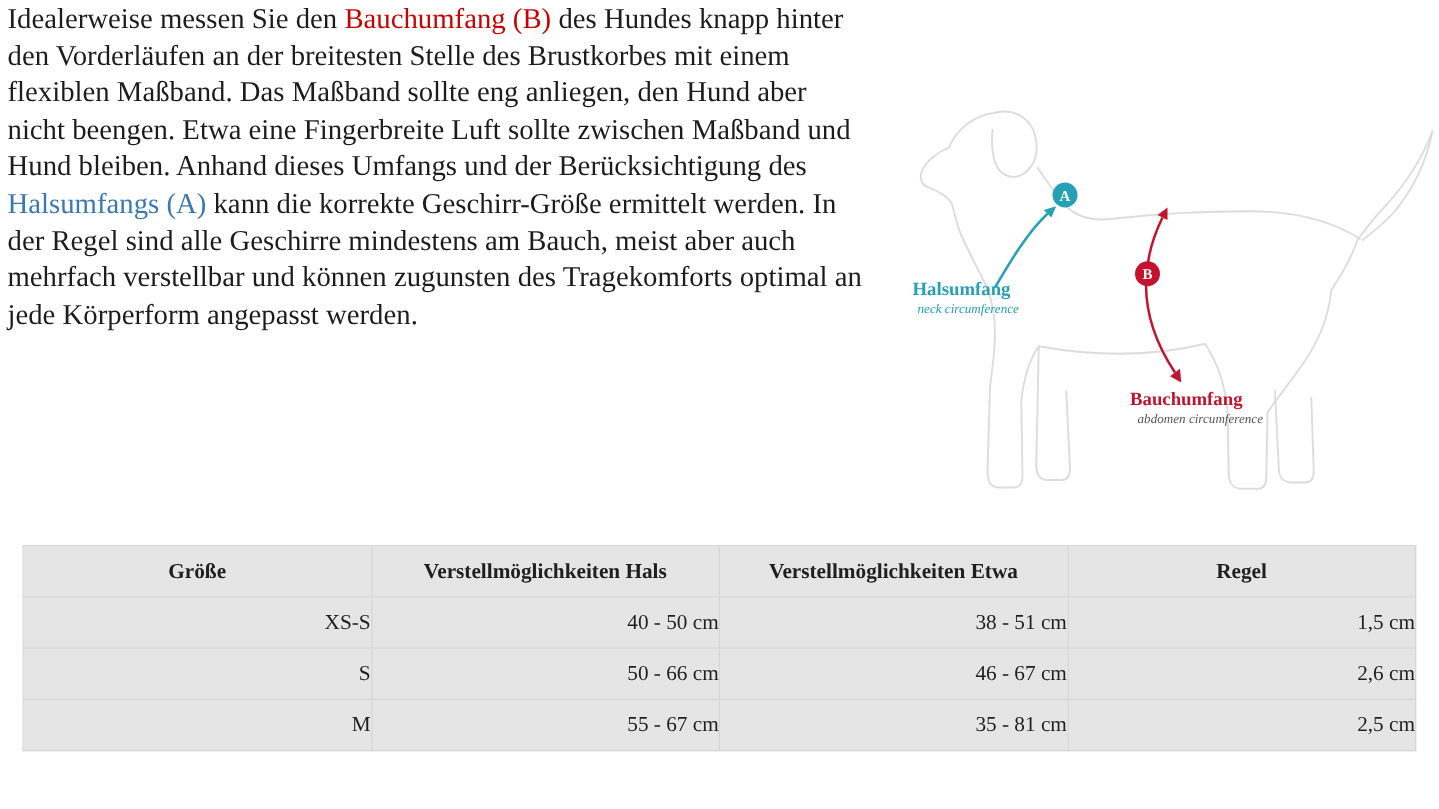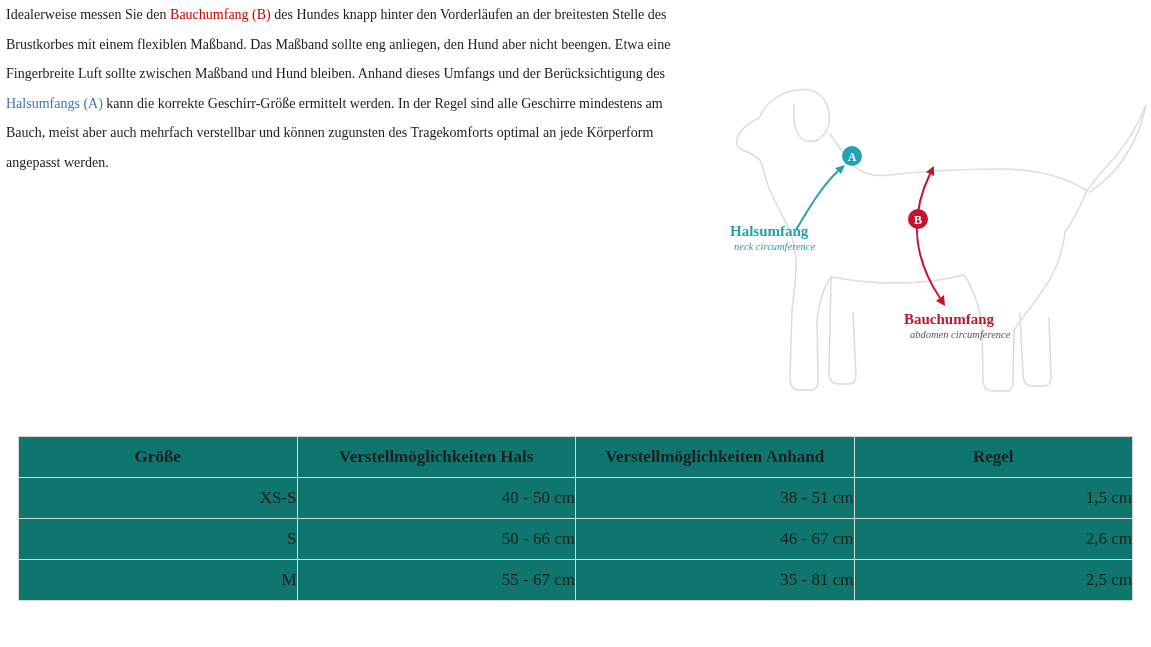--- a/index.html
+++ b/index.html
@@ -12,21 +12,21 @@
     font-family: "Liberation Serif", serif;
     color: #1c1c1c;
   }
 
   
   .text-col {
     position: absolute;
     left: 6px;
     top: 0;
     width: 690px;
-    font-size: 14px;
+    font-size: 23px;
     line-height: 29.6px;
     text-align: left;
   }
   .para { margin: 0 0 29px 0; }
   .red-text  { color: #cb0000; }
   .link-text { color: #3a77b5; text-decoration: none; cursor: pointer; }
 
   
   .dog-diagram {
     position: absolute;
@@ -49,21 +49,21 @@
     border-collapse: collapse;
     table-layout: fixed;
     font-size: 17px;
     color: #1f1f1f;
   }
   .size-table th, .size-table td {
     border: 1px solid #d6d6d6;
     text-align: center;
     height: 40px;
     padding: 0;
-    background: #0f766e;
+    background: #e5e5e5;
   }
   .size-table th { font-weight: bold; }
   .size-table td { font-weight: normal; text-align: right; }
 </style>
 </head>
 <body>
 
 <div class="page">
 
   <div class="text-col">
@@ -96,21 +96,21 @@
     <text class="marker-letter" x="218" y="145.5">B</text>
     <text class="diag-label-main" x="204" y="246" fill="#c3132f">Bauchumfang</text>
     <text class="diag-label-sub" x="210" y="260" fill="#555555">abdomen circumference</text>
   </svg>
 
   <table class="size-table">
     <thead>
       <tr>
         <th>Größe</th>
         <th>Verstellmöglichkeiten Hals</th>
-        <th>Verstellmöglichkeiten Anhand</th>
+        <th>Verstellmöglichkeiten Etwa</th>
         <th>Regel</th>
       </tr>
     </thead>
     <tbody>
       <tr>
         <td>XS-S</td>
         <td>40 - 50 cm</td>
         <td>38 - 51 cm</td>
         <td>1,5 cm</td>
       </tr>

